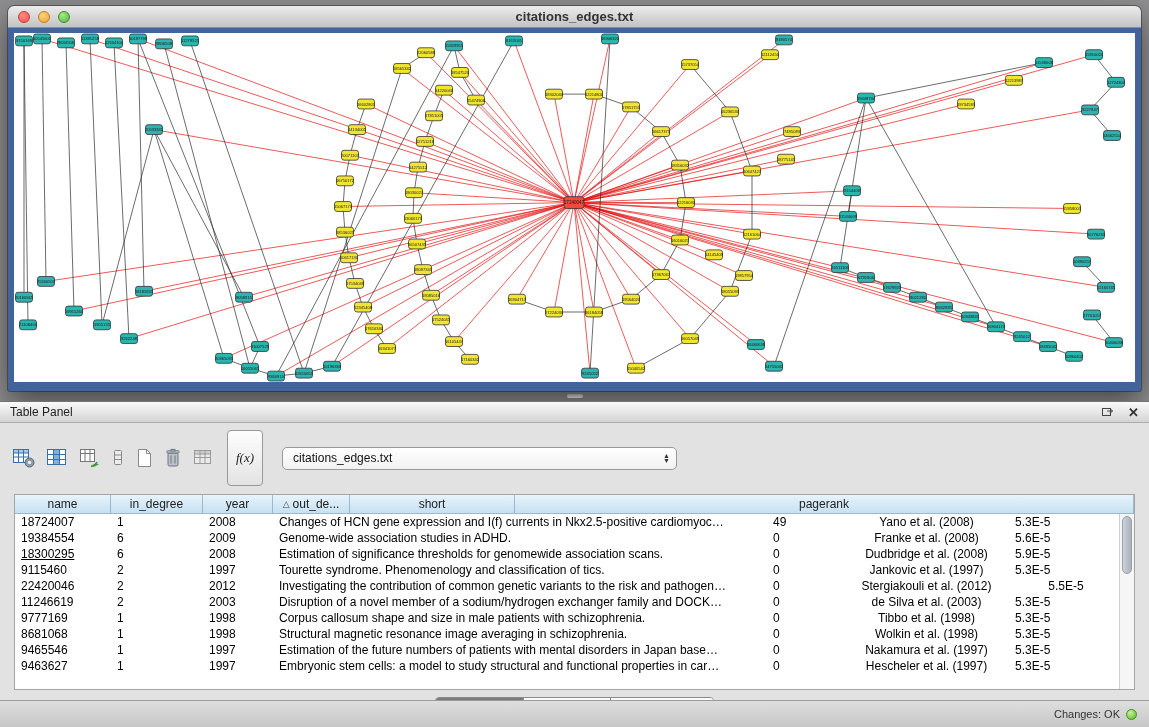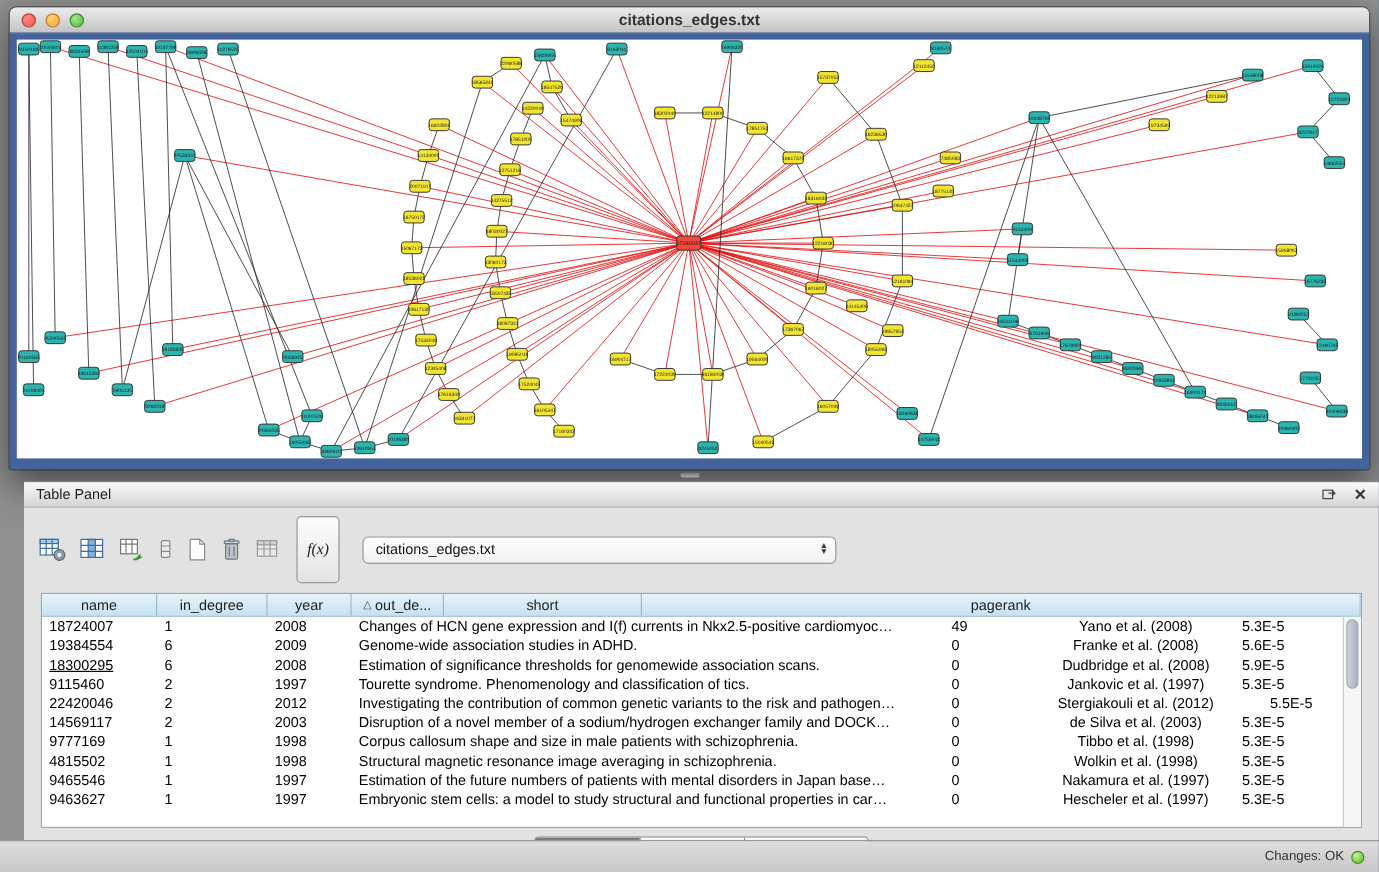--- a/index.html
+++ b/index.html
@@ -22,21 +22,21 @@
   .netframe { position:absolute; left:6px; right:6px; top:27px; bottom:9px; background:#fff; }
   .netcanvas { width:100%; height:100%; display:block; }
 
   
   .splitter { position:absolute; left:0; right:0; top:391px; height:10px; cursor:row-resize; }
   .splitter .dimple { position:absolute; left:50%; top:3px; width:16px; height:4px; margin-left:-8px;
     border-radius:2px; background:linear-gradient(#777,#aaa); }
 
   
   .table-panel { position:absolute; left:0; right:0; top:401px; height:299px;
-    background:#e2e2e2; border-top:1px solid #747474;margin-left:20px; }
+    background:#e2e2e2; border-top:1px solid #747474; }
   .panel-titlebar { height:21px; background:linear-gradient(#fafafa,#d4d4d4);
     border-bottom:1px solid #adadad; display:flex; align-items:center;
     justify-content:space-between; padding:0 10px; font-size:12px; color:#222; }
   .panel-actions { display:flex; align-items:center; gap:14px; }
   .panel-actions .closeX { font-size:13px; font-weight:bold; color:#333; cursor:default; }
 
   .toolbar { display:flex; align-items:center; padding:7px 12px 5px 12px; gap:9px; }
   .toolbar .ticon { display:inline-flex; align-items:center; justify-content:center; height:24px; }
   .fx-btn { border:1px solid #999; border-radius:4px; background:linear-gradient(#fdfdfd,#e3e3e3);
     font-family:"Liberation Serif", serif; font-style:italic; font-size:13px; color:#222;
@@ -851,39 +851,39 @@
         <div class="tr">
           <div class="td" style="width: 96px;">22420046</div>
           <div class="td" style="width: 92px;">2</div>
           <div class="td" style="width: 70px;">2012</div>
           <div class="td" style="width: 494px;">Investigating the contribution of common genetic variants to the risk and pathogen…</div>
           <div class="td" style="width: 77px;">0</div>
           <div class="td center" style="width: 165px;">Stergiakouli et al. (2012)</div>
           <div class="td" style="flex: 1 1 0%; text-align: center;">5.5E-5</div>
         </div>
         <div class="tr">
-          <div class="td" style="width: 96px;">14569117</div>
+          <div class="td" style="width: 96px;">11246619</div>
           <div class="td" style="width: 92px;">2</div>
           <div class="td" style="width: 70px;">2003</div>
           <div class="td" style="width: 494px;">Disruption of a novel member of a sodium/hydrogen exchanger family and DOCK…</div>
           <div class="td" style="width: 77px;">0</div>
           <div class="td center" style="width: 165px;">de Silva et al. (2003)</div>
           <div class="td" style="flex: 1 1 0%;">5.3E-5</div>
         </div>
         <div class="tr">
           <div class="td" style="width: 96px;">9777169</div>
           <div class="td" style="width: 92px;">1</div>
           <div class="td" style="width: 70px;">1998</div>
           <div class="td" style="width: 494px;">Corpus callosum shape and size in male patients with schizophrenia.</div>
           <div class="td" style="width: 77px;">0</div>
           <div class="td center" style="width: 165px;">Tibbo et al. (1998)</div>
           <div class="td" style="flex: 1 1 0%;">5.3E-5</div>
         </div>
         <div class="tr">
-          <div class="td" style="width: 96px;">4815502</div>
+          <div class="td" style="width: 96px;">8681068</div>
           <div class="td" style="width: 92px;">1</div>
           <div class="td" style="width: 70px;">1998</div>
           <div class="td" style="width: 494px;">Structural magnetic resonance image averaging in schizophrenia.</div>
           <div class="td" style="width: 77px;">0</div>
           <div class="td center" style="width: 165px;">Wolkin et al. (1998)</div>
           <div class="td" style="flex: 1 1 0%;">5.3E-5</div>
         </div>
         <div class="tr">
           <div class="td" style="width: 96px;">9465546</div>
           <div class="td" style="width: 92px;">1</div>

